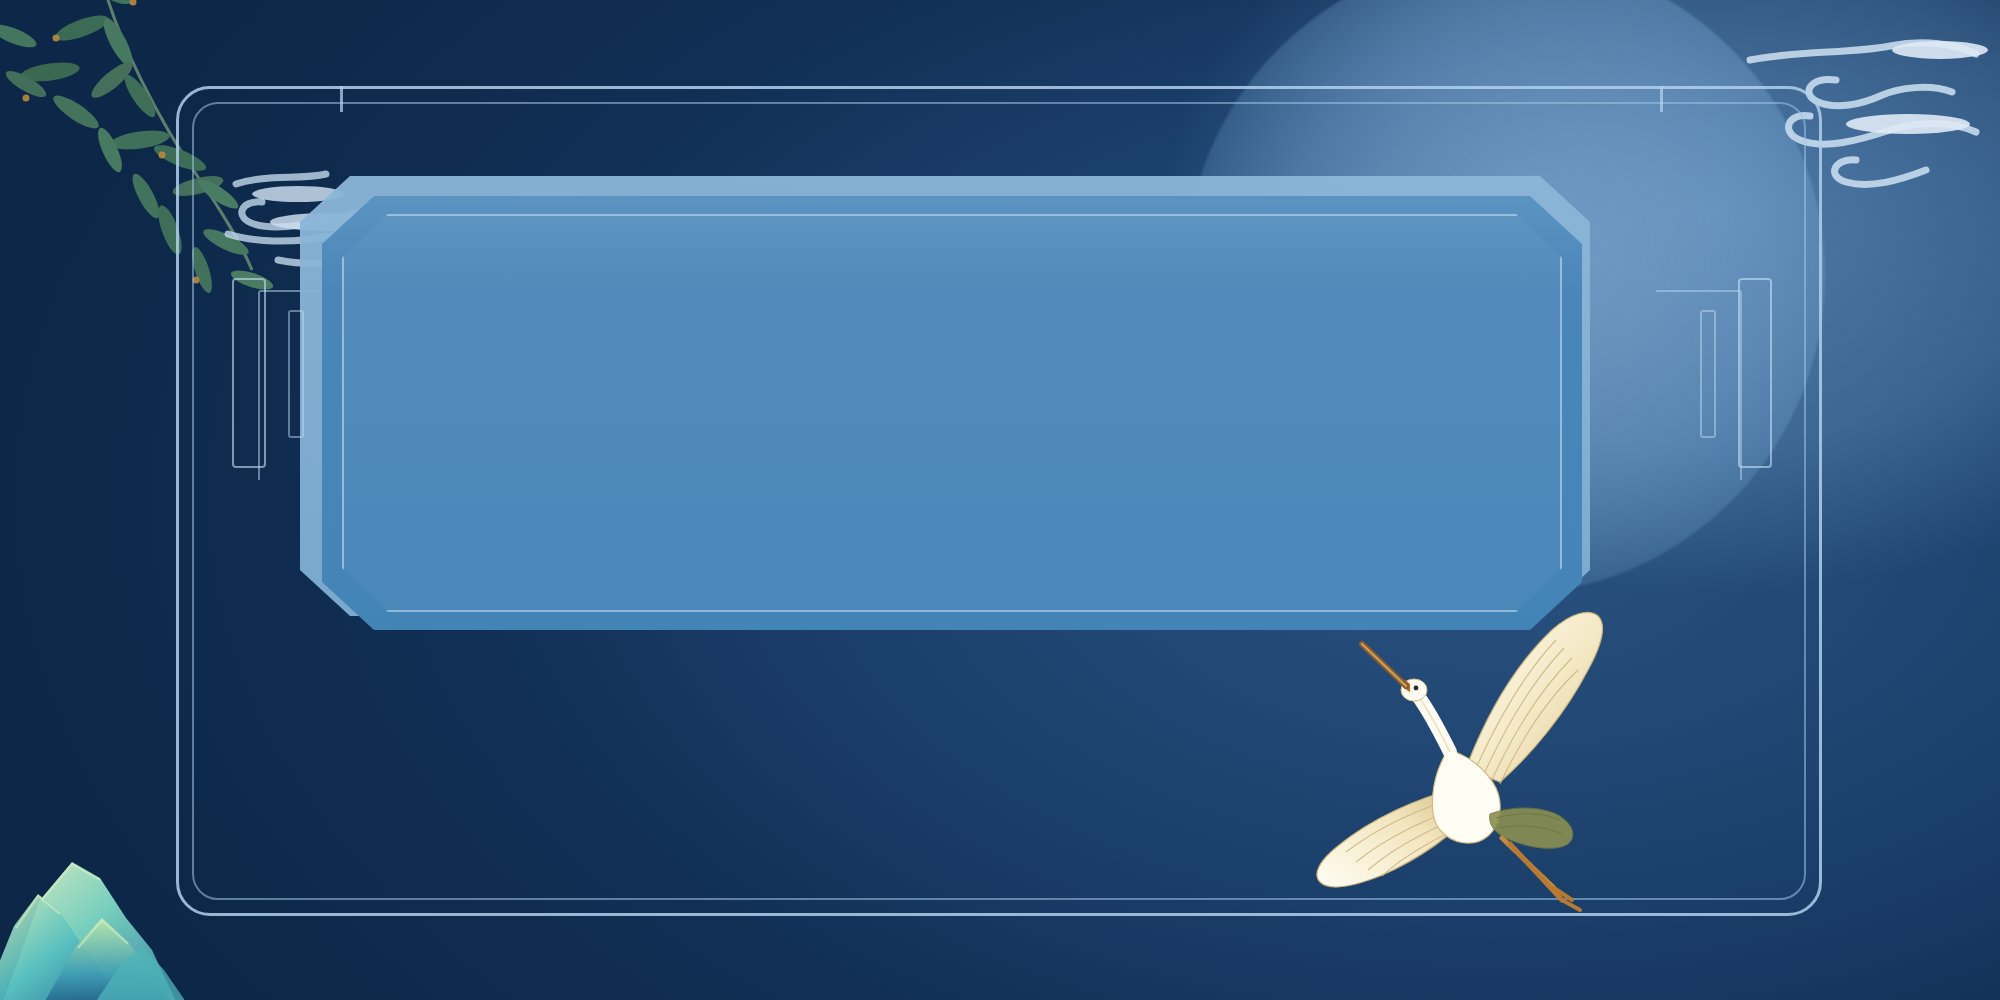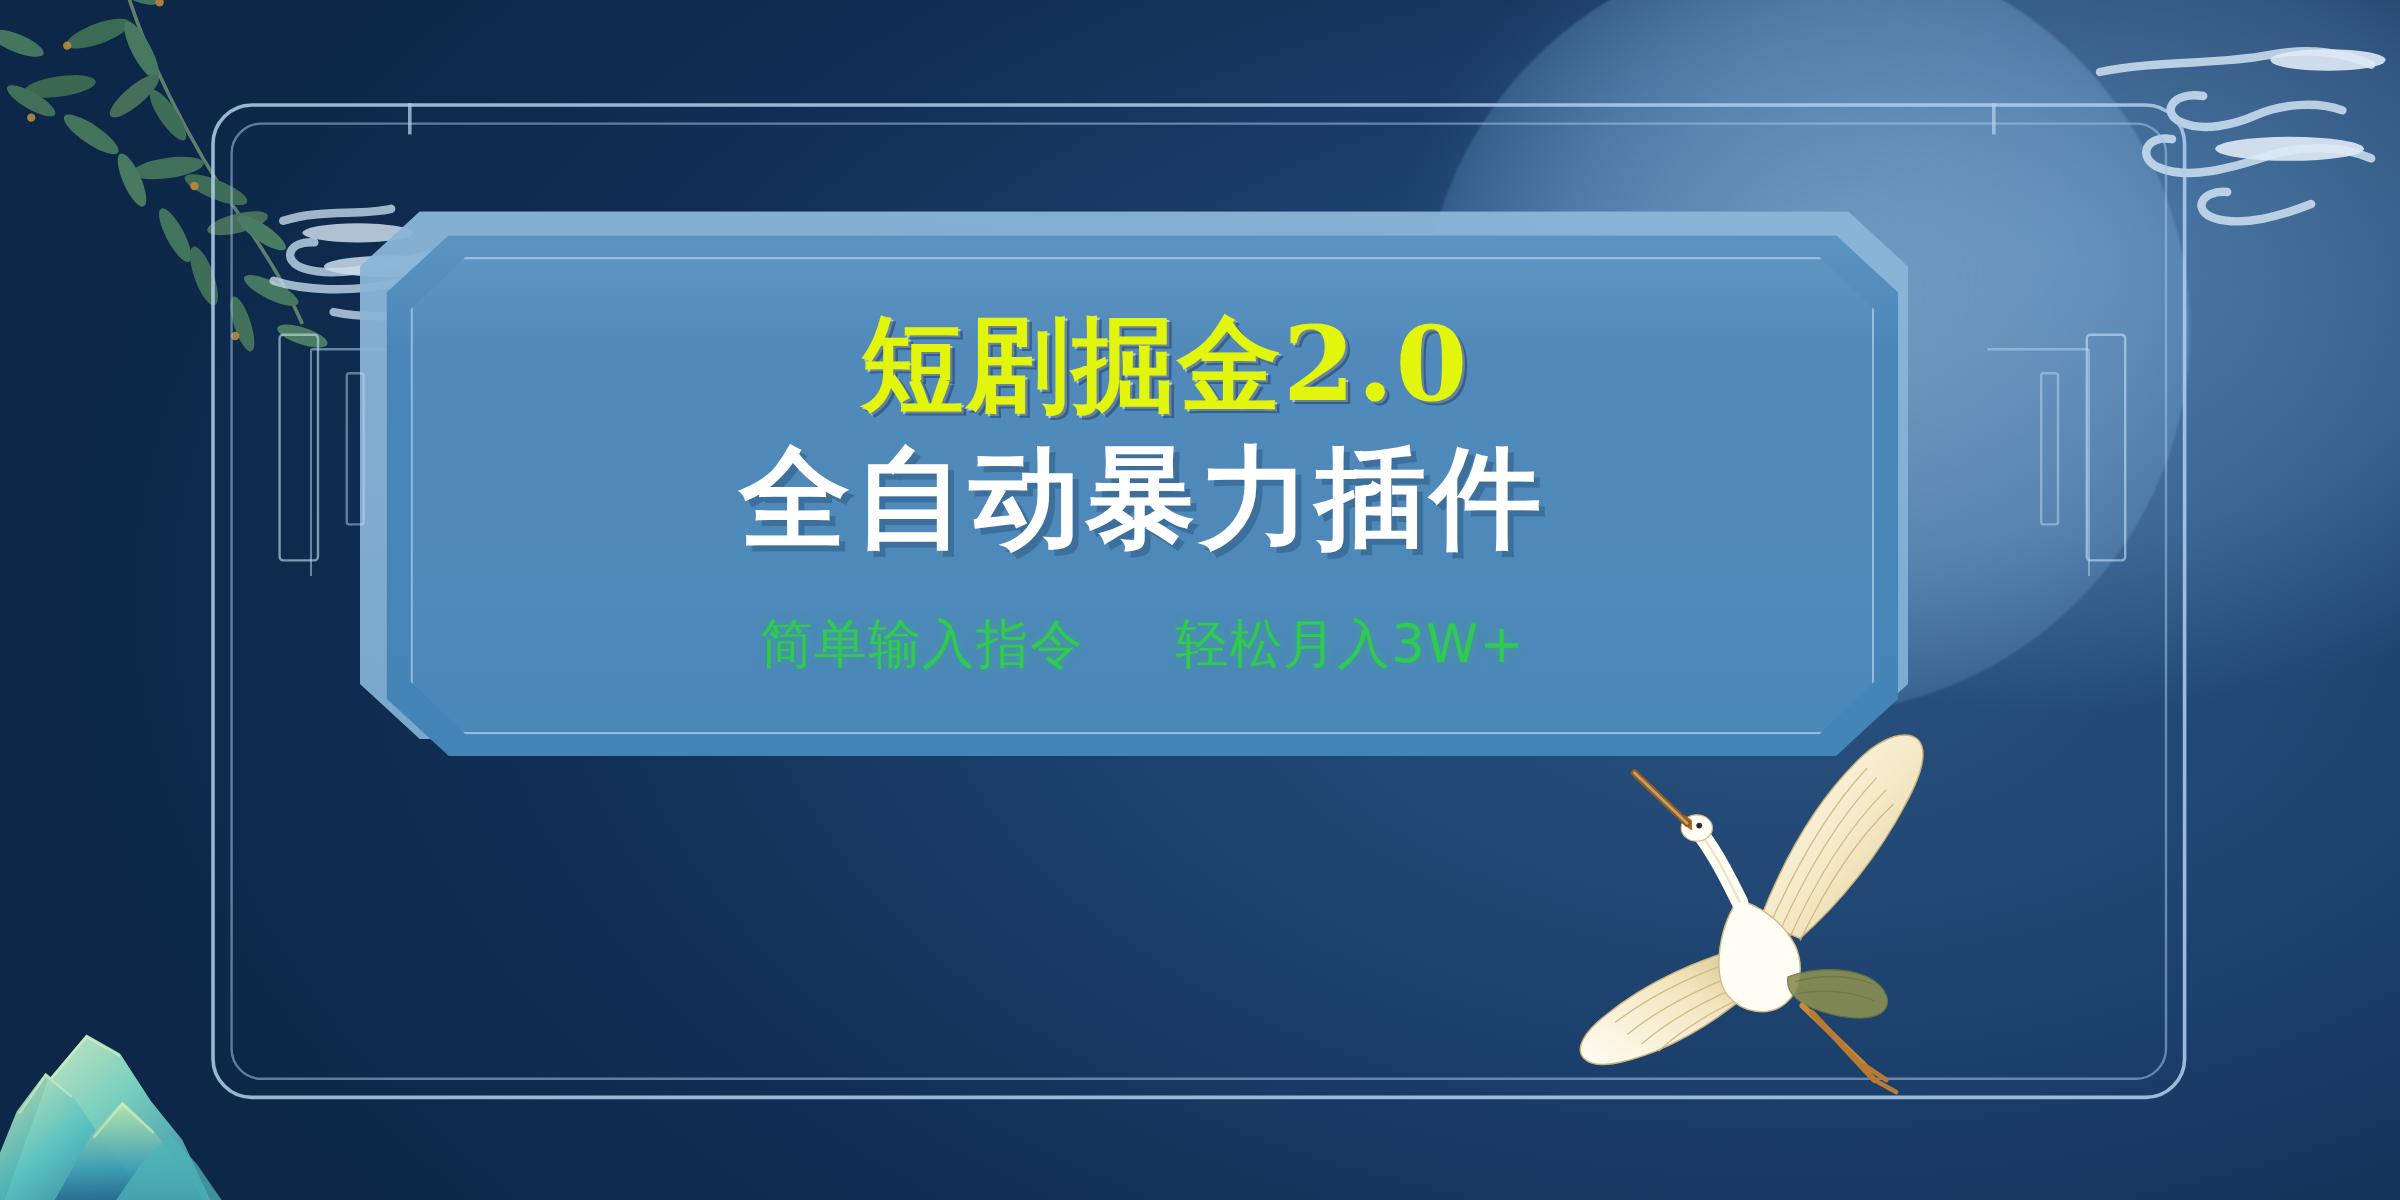--- a/index.html
+++ b/index.html
@@ -248,28 +248,20 @@
 
   <div class="card-shadow"></div>
   <div class="card"></div>
   <div class="card-line"></div>
 
   <div class="bracket l"></div>
   <div class="bracket r"></div>
   <div class="bracket2 l"></div>
   <div class="bracket2 r"></div>
 
-  <div class="textwrap">
-    <div class="title1">短剧掘金2.0</div>
-    <div class="title2">全自动暴力插件</div>
-    <div class="subline">
-      <span class="sub">简单输入指令</span>
-      <span class="sub">轻松月入3W+</span>
-    </div>
-  </div>
 
   <div class="mountains">
     <svg width="330" height="360" viewBox="0 0 330 360">
       <defs>
         <linearGradient id="mg1" x1="0" y1="0" x2="1" y2="1">
           <stop offset="0%" stop-color="#e8f6c8"></stop>
             <stop offset="45%" stop-color="#7fd8c4"></stop>
           <stop offset="100%" stop-color="#2f7fa8"></stop>
         </linearGradient>
         <linearGradient id="mg2" x1="0" y1="0" x2="1" y2="1">

